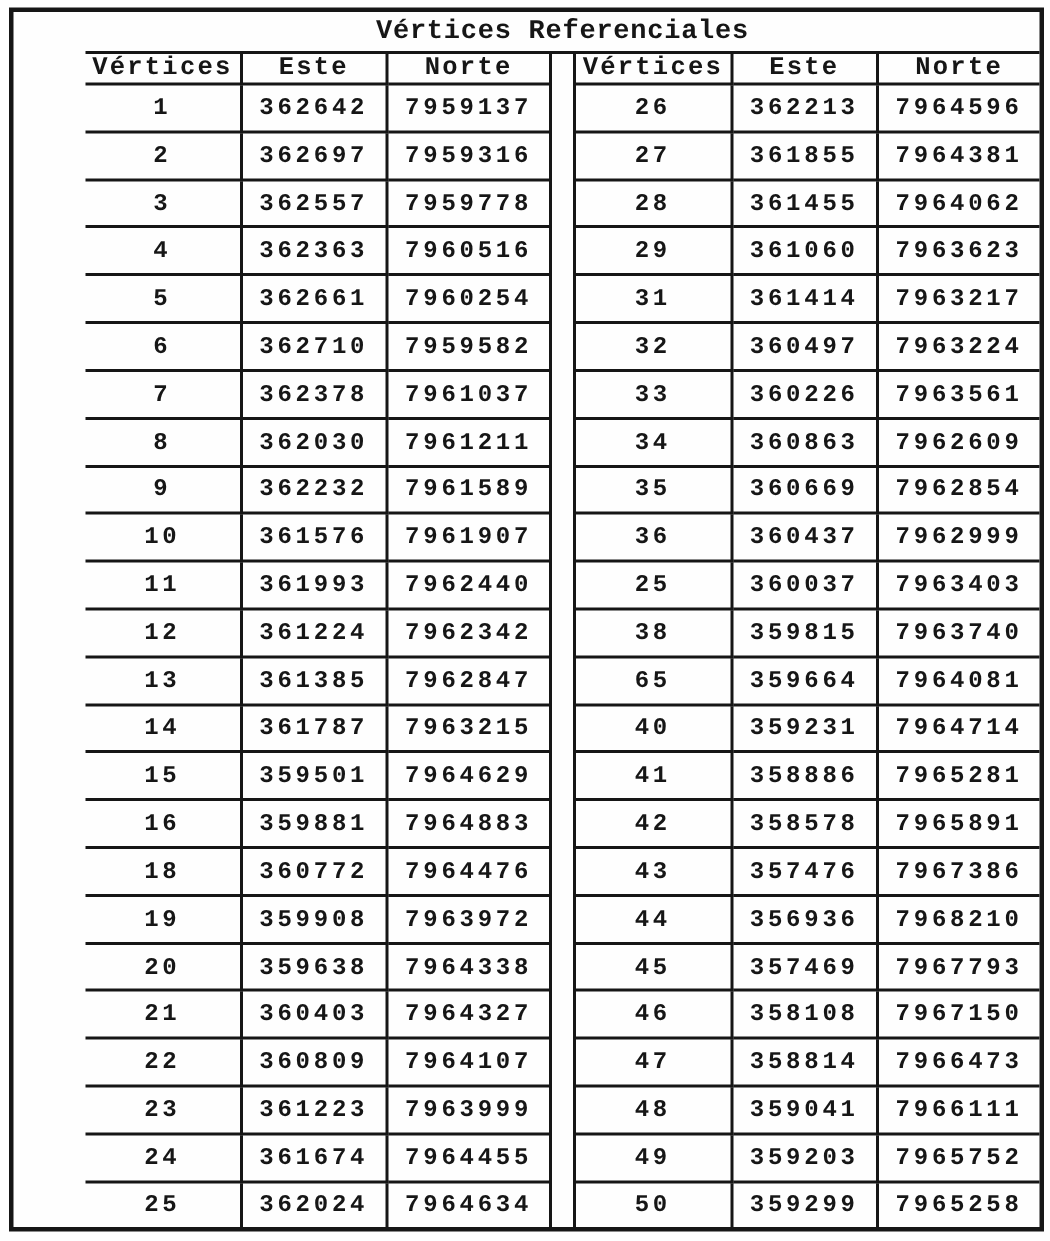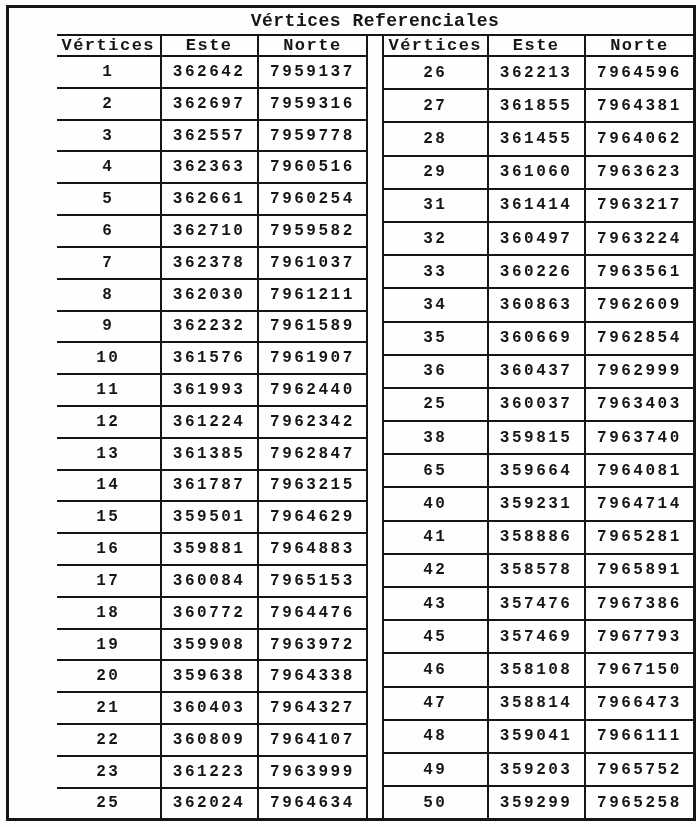--- a/index.html
+++ b/index.html
@@ -184,25 +184,20 @@
               <td>15</td>
               <td>359501</td>
               <td>7964629</td>
             </tr>
             <tr>
               <td>16</td>
               <td>359881</td>
               <td>7964883</td>
             </tr>
             <tr>
-              <td>17</td>
-              <td>360084</td>
-              <td>7965153</td>
-            </tr>
-            <tr>
               <td>18</td>
               <td>360772</td>
               <td>7964476</td>
             </tr>
             <tr>
               <td>19</td>
               <td>359908</td>
               <td>7963972</td>
             </tr>
             <tr>
@@ -217,20 +212,25 @@
             </tr>
             <tr>
               <td>22</td>
               <td>360809</td>
               <td>7964107</td>
             </tr>
             <tr>
               <td>23</td>
               <td>361223</td>
               <td>7963999</td>
+            </tr>
+            <tr>
+              <td>24</td>
+              <td>361674</td>
+              <td>7964455</td>
             </tr>
             <tr>
               <td>25</td>
               <td>362024</td>
               <td>7964634</td>
             </tr>
           </tbody>
       </table>
 
       <div class="gap-strip"></div>
@@ -328,20 +328,25 @@
               <td>42</td>
               <td>358578</td>
               <td>7965891</td>
             </tr>
             <tr>
               <td>43</td>
               <td>357476</td>
               <td>7967386</td>
             </tr>
             <tr>
+              <td>44</td>
+              <td>356936</td>
+              <td>7968210</td>
+            </tr>
+            <tr>
               <td>45</td>
               <td>357469</td>
               <td>7967793</td>
             </tr>
             <tr>
               <td>46</td>
               <td>358108</td>
               <td>7967150</td>
             </tr>
             <tr>

